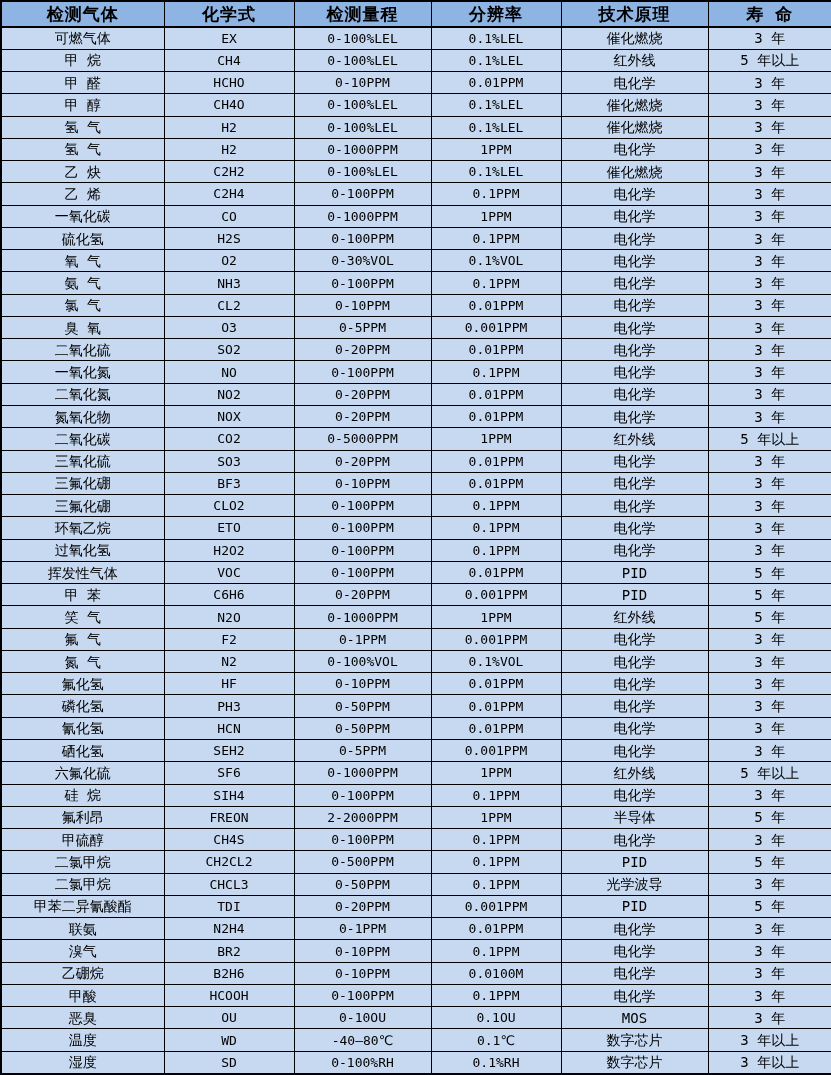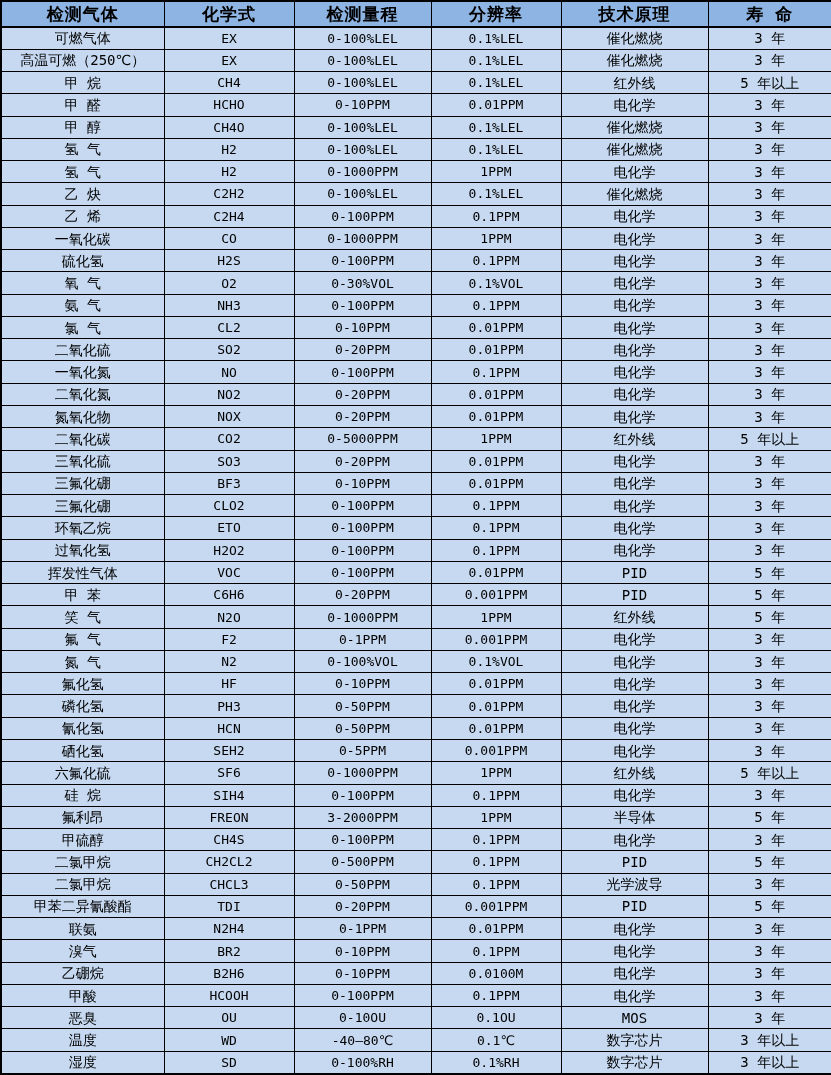--- a/index.html
+++ b/index.html
@@ -82,28 +82,20 @@
     <tbody id="table-body">
         <tr>
           <td class="col-0">可燃气体</td>
           <td class="col-1">EX</td>
           <td class="col-2">0-100%LEL</td>
           <td class="col-3">0.1%LEL</td>
           <td class="col-4">催化燃烧</td>
           <td class="col-5">3 年</td>
         </tr>
         <tr>
-          <td class="col-0">高温可燃（250℃）</td>
-          <td class="col-1">EX</td>
-          <td class="col-2">0-100%LEL</td>
-          <td class="col-3">0.1%LEL</td>
-          <td class="col-4">催化燃烧</td>
-          <td class="col-5">3 年</td>
-        </tr>
-        <tr>
           <td class="col-0">甲 烷</td>
           <td class="col-1">CH4</td>
           <td class="col-2">0-100%LEL</td>
           <td class="col-3">0.1%LEL</td>
           <td class="col-4">红外线</td>
           <td class="col-5">5 年以上</td>
         </tr>
         <tr>
           <td class="col-0">甲 醛</td>
           <td class="col-1">HCHO</td>
@@ -186,20 +178,28 @@
         </tr>
         <tr>
           <td class="col-0">氯 气</td>
           <td class="col-1">CL2</td>
           <td class="col-2">0-10PPM</td>
           <td class="col-3">0.01PPM</td>
           <td class="col-4">电化学</td>
           <td class="col-5">3 年</td>
         </tr>
         <tr>
+          <td class="col-0">臭 氧</td>
+          <td class="col-1">O3</td>
+          <td class="col-2">0-5PPM</td>
+          <td class="col-3">0.001PPM</td>
+          <td class="col-4">电化学</td>
+          <td class="col-5">3 年</td>
+        </tr>
+        <tr>
           <td class="col-0">二氧化硫</td>
           <td class="col-1">SO2</td>
           <td class="col-2">0-20PPM</td>
           <td class="col-3">0.01PPM</td>
           <td class="col-4">电化学</td>
           <td class="col-5">3 年</td>
         </tr>
         <tr>
           <td class="col-0">一氧化氮</td>
           <td class="col-1">NO</td>
@@ -356,21 +356,21 @@
           <td class="col-0">硅 烷</td>
           <td class="col-1">SIH4</td>
           <td class="col-2">0-100PPM</td>
           <td class="col-3">0.1PPM</td>
           <td class="col-4">电化学</td>
           <td class="col-5">3 年</td>
         </tr>
         <tr>
           <td class="col-0">氟利昂</td>
           <td class="col-1">FREON</td>
-          <td class="col-2">3-2000PPM</td>
+          <td class="col-2">2-2000PPM</td>
           <td class="col-3">1PPM</td>
           <td class="col-4">半导体</td>
           <td class="col-5">5 年</td>
         </tr>
         <tr>
           <td class="col-0">甲硫醇</td>
           <td class="col-1">CH4S</td>
           <td class="col-2">0-100PPM</td>
           <td class="col-3">0.1PPM</td>
           <td class="col-4">电化学</td>

